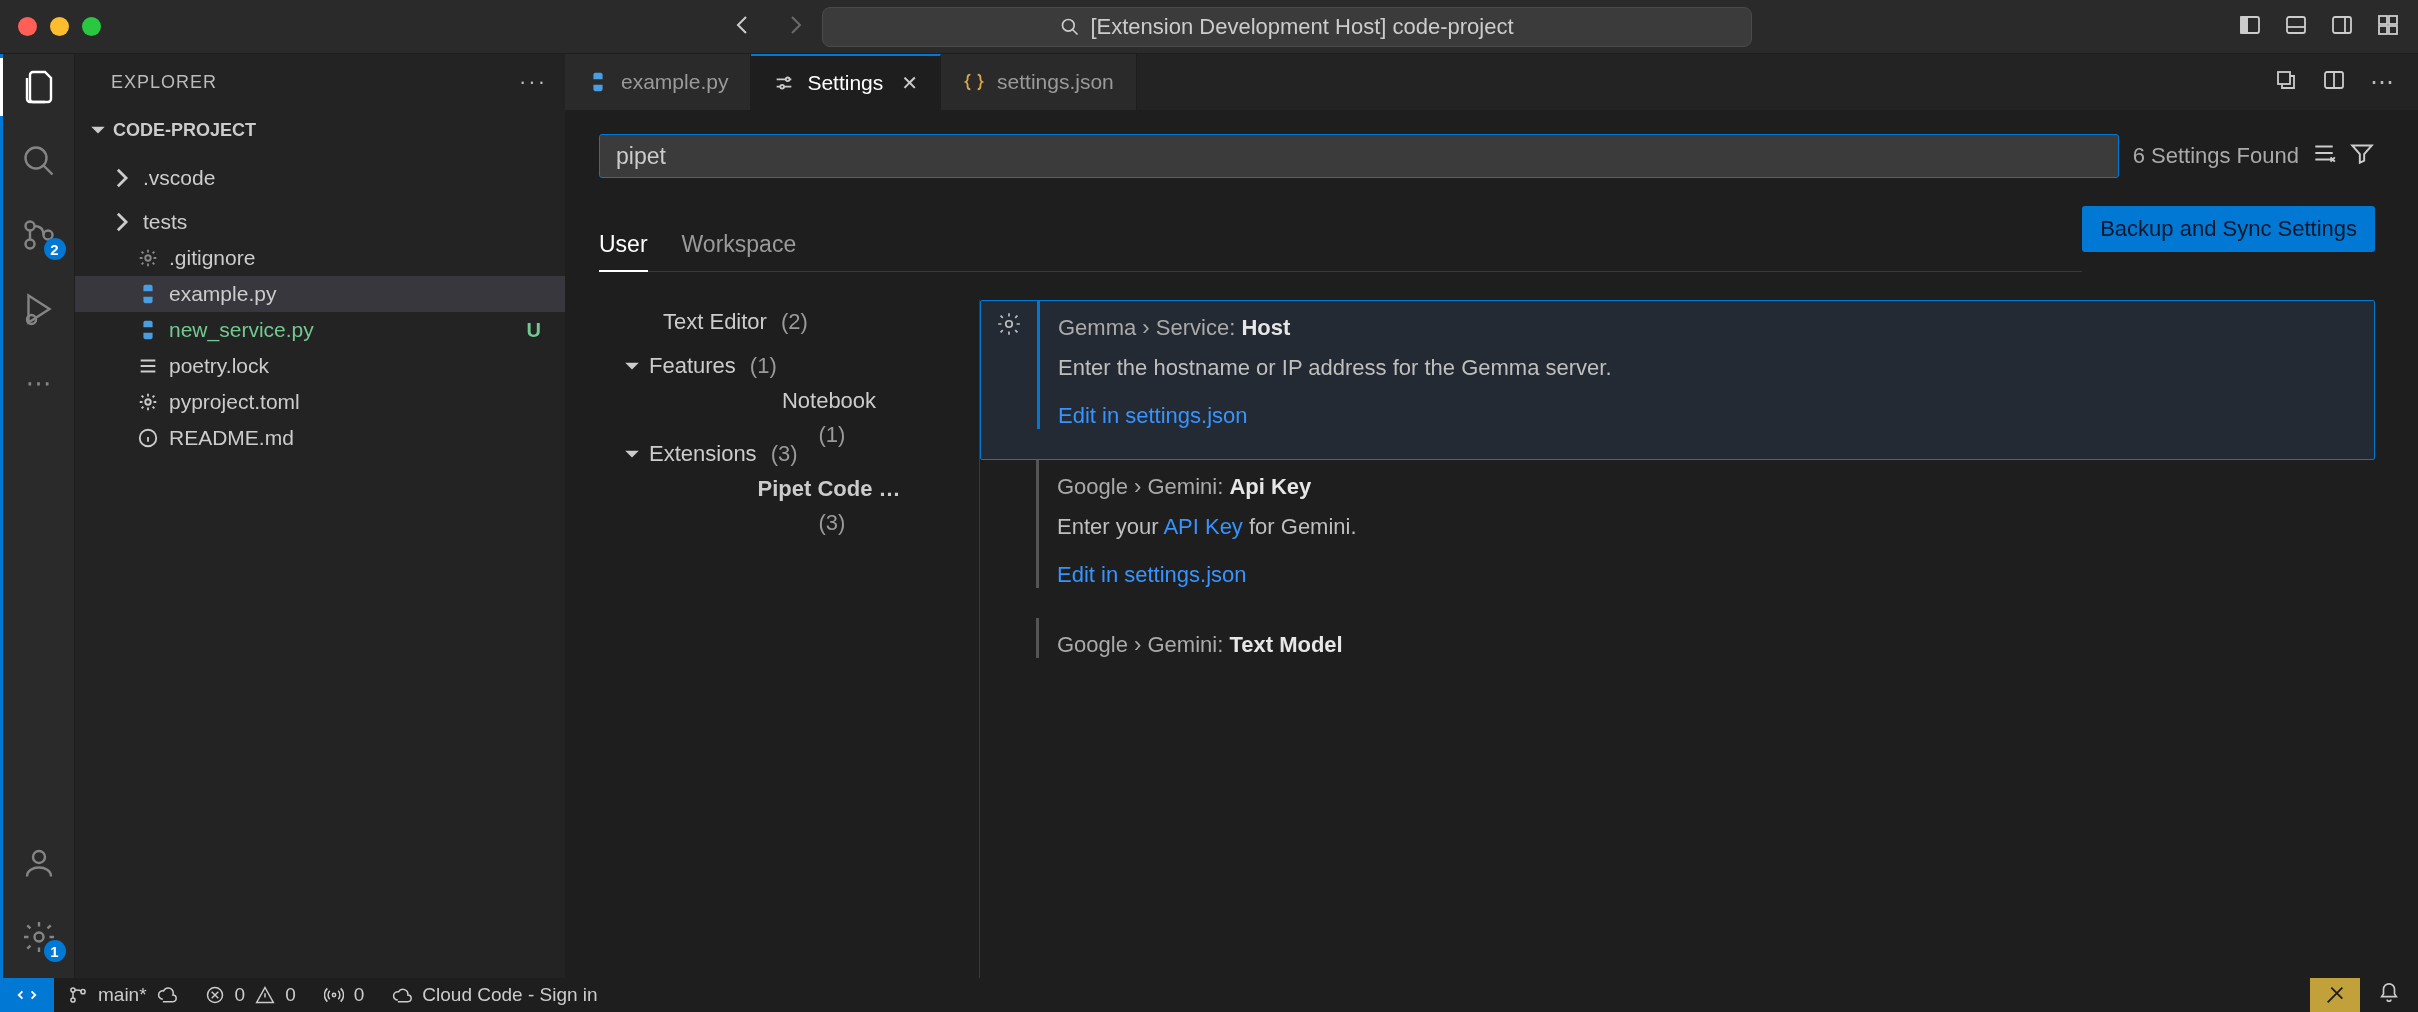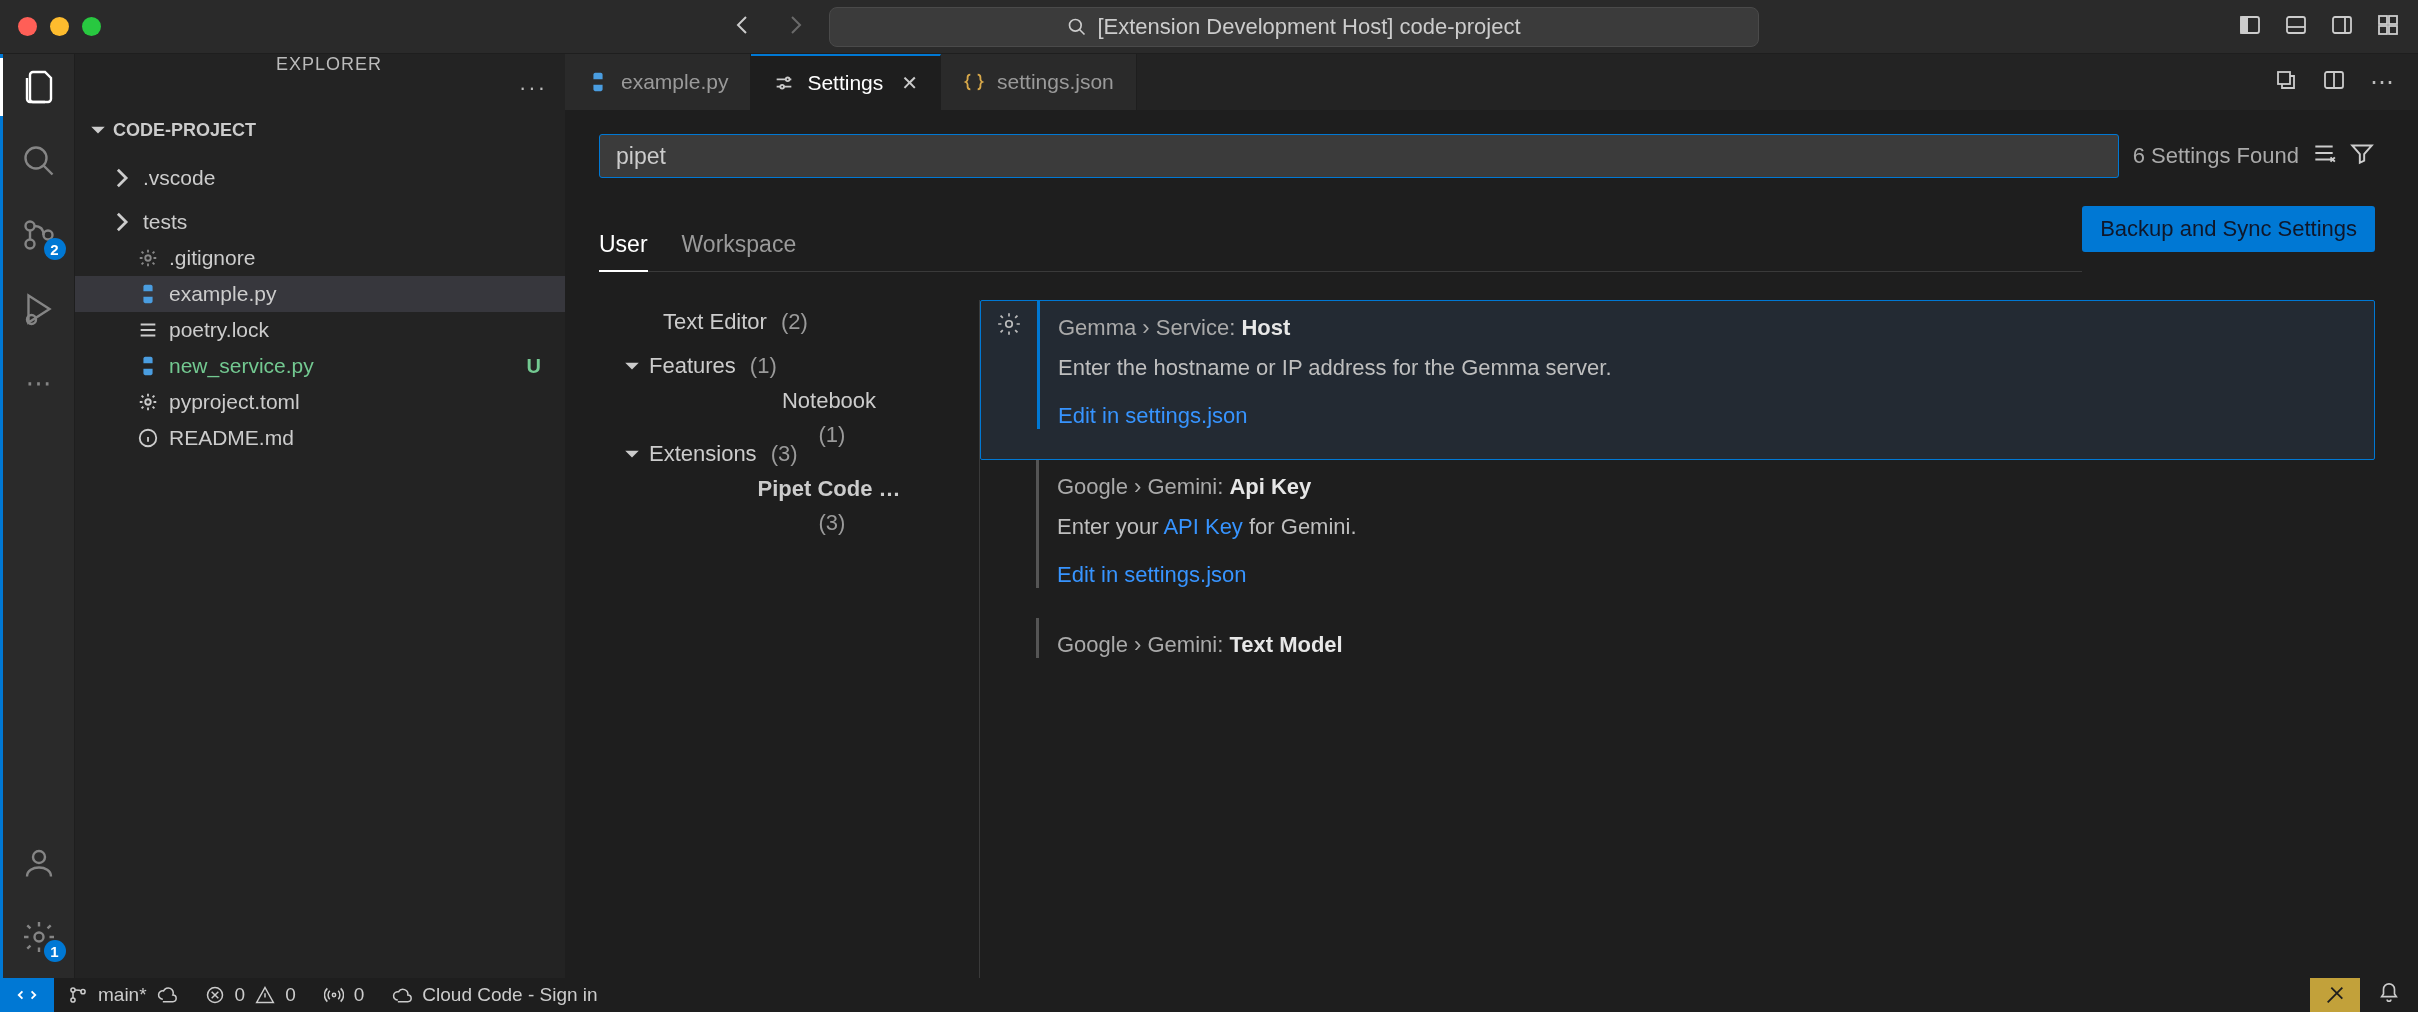--- a/index.html
+++ b/index.html
@@ -7,39 +7,39 @@
   
   
   .titlebar { height: 54px; background: #2a2a2a; display: flex; align-items: center; padding: 0 18px; border-bottom: 1px solid #1e1e1e; }
   .traffic-lights { display: flex; gap: 13px; }
   .traffic-light { width: 19px; height: 19px; border-radius: 50%; }
   .tl-close { background: #ff5f57; }
   .tl-min { background: #febc2e; }
   .tl-max { background: #28c840; }
   .nav-arrows { display: flex; gap: 28px; margin-left: 630px; align-items: center;}
   .nav-arrows svg { width: 24px; height: 24px; }
-  .search-center { flex: 0 0 auto; margin-left: 22px; width: 930px; height: 40px; background: #3b3b3b; border: 1px solid #4a4a4a; border-radius: 8px; display: flex; align-items: center; justify-content: center; gap: 10px; color: #cccccc; font-size: 22px;}
+  .search-center { flex: 0 0 auto; margin-left: 15px; width: 930px; height: 40px; background: #3b3b3b; border: 1px solid #4a4a4a; border-radius: 8px; display: flex; align-items: center; justify-content: center; gap: 10px; color: #cccccc; font-size: 22px;}
   .titlebar-right { margin-left: auto; display: flex; gap: 22px; align-items: center; }
   .titlebar-right svg { width: 24px; height: 24px; }
 
   
   .main { display: flex; height: calc(100% - 54px - 34px); }
 
   
   .activity-bar { width: 75px; background: #2a2a2a; display: flex; flex-direction: column; align-items: center; padding-top: 12px; gap: 32px; border-right: 1px solid #1e1e1e; border-left: 3px solid #0078d4;}
   .activity-bar-bottom { margin-top: auto; display:flex; flex-direction:column; align-items:center; gap:32px; padding-bottom: 20px;}
   .activity-item { width: 42px; height: 42px; display: flex; align-items: center; justify-content: center; position: relative; color: #858585;}
   .activity-item.active { color: #ffffff; }
   .activity-item.active::before { content:''; position:absolute; left:-18px; top:-8px; bottom:-8px; width:3px; background:#fff;}
   .activity-item svg { width: 36px; height: 36px; }
   .badge { position:absolute; bottom:-4px; right:-6px; background:#0078d4; color:#fff; font-size:15px; border-radius:50%; width:22px; height:22px; display:flex; align-items:center; justify-content:center; font-weight:600;}
 
   
   .sidebar { width: 490px; background: #232323; display:flex; flex-direction:column; }
-  .sidebar-header { height:56px; display:flex; align-items:center; padding: 0 18px 0 36px; font-size:18px; letter-spacing:1px; color:#bbbbbb;flex-direction:column;}
+  .sidebar-header { height:56px; display:flex; align-items:center; padding: 0 18px 0 36px; font-size:18px; letter-spacing:1px; color:#bbbbbb;}
   .sidebar-header .more { margin-left:auto; font-size:22px; letter-spacing:2px; color:#bbbbbb;}
   .section-header { height:40px; display:flex; align-items:center; padding-left:14px; gap:6px; font-size:18px; font-weight:700; color:#cccccc;}
   .section-header svg { width:18px; height:18px;}
   .file-tree { flex:1; overflow:auto; padding-top:2px;}
   .tree-row { height:36px; display:flex; align-items:center; padding-right:24px; font-size:21px; color:#cccccc; gap:10px;}
   .tree-row.folder { padding-left:36px;margin-top:8px; }
   .tree-row.file { padding-left:62px; }
   .tree-row.selected { background:#37373d; }
   .tree-row.mod { color:#e2c08d; }
   .tree-row.new { color:#73c991; }
@@ -232,33 +232,33 @@
           </svg>
         <span>.gitignore</span>
       </div>
       <div class="tree-row file selected">
         <svg viewBox="0 0 24 24" fill="#4a9de0">
             <path d="M9 2h6c1 0 2 1 2 2v5H7V4c0-1 1-2 2-2z"></path>
             <path d="M15 22H9c-1 0-2-1-2-2v-5h10v5c0 1-1 2-2 2z" fill="#4a9de0"></path>
           </svg>
         <span>example.py</span>
       </div>
-      <div class="tree-row file">
-        <svg viewBox="0 0 24 24" fill="none" stroke="#cccccc" stroke-width="2">
-            <path d="M4 6h16M4 12h16M4 18h16"></path>
-          </svg>
-        <span>poetry.lock</span>
-      </div>
       <div class="tree-row file new">
         <svg viewBox="0 0 24 24" fill="#4a9de0">
             <path d="M9 2h6c1 0 2 1 2 2v5H7V4c0-1 1-2 2-2z"></path>
             <path d="M15 22H9c-1 0-2-1-2-2v-5h10v5c0 1-1 2-2 2z"></path>
           </svg>
         <span>new_service.py</span>
         <span class="decor">U</span>
+      </div>
+      <div class="tree-row file">
+        <svg viewBox="0 0 24 24" fill="none" stroke="#cccccc" stroke-width="2">
+            <path d="M4 6h16M4 12h16M4 18h16"></path>
+          </svg>
+        <span>poetry.lock</span>
       </div>
       <div class="tree-row file">
         <svg viewBox="0 0 24 24" fill="none" stroke="#cccccc" stroke-width="2">
             <circle cx="12" cy="12" r="3"></circle>
             <path d="M12 3v3M12 18v3M3 12h3M18 12h3M5 5l2 2M17 17l2 2M5 19l2-2M17 7l2-2"></path>
           </svg>
         <span>pyproject.toml</span>
       </div>
       <div class="tree-row file">
         <svg viewBox="0 0 24 24" fill="none" stroke="#cccccc" stroke-width="2">

